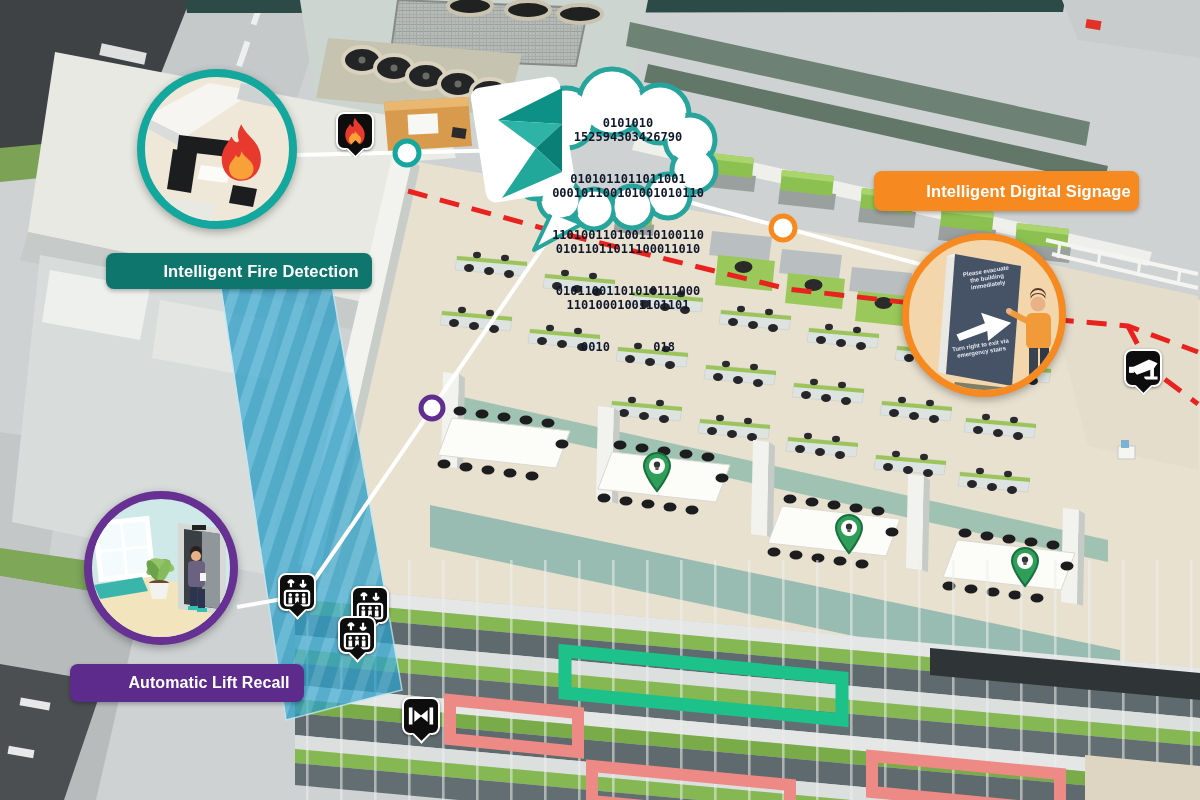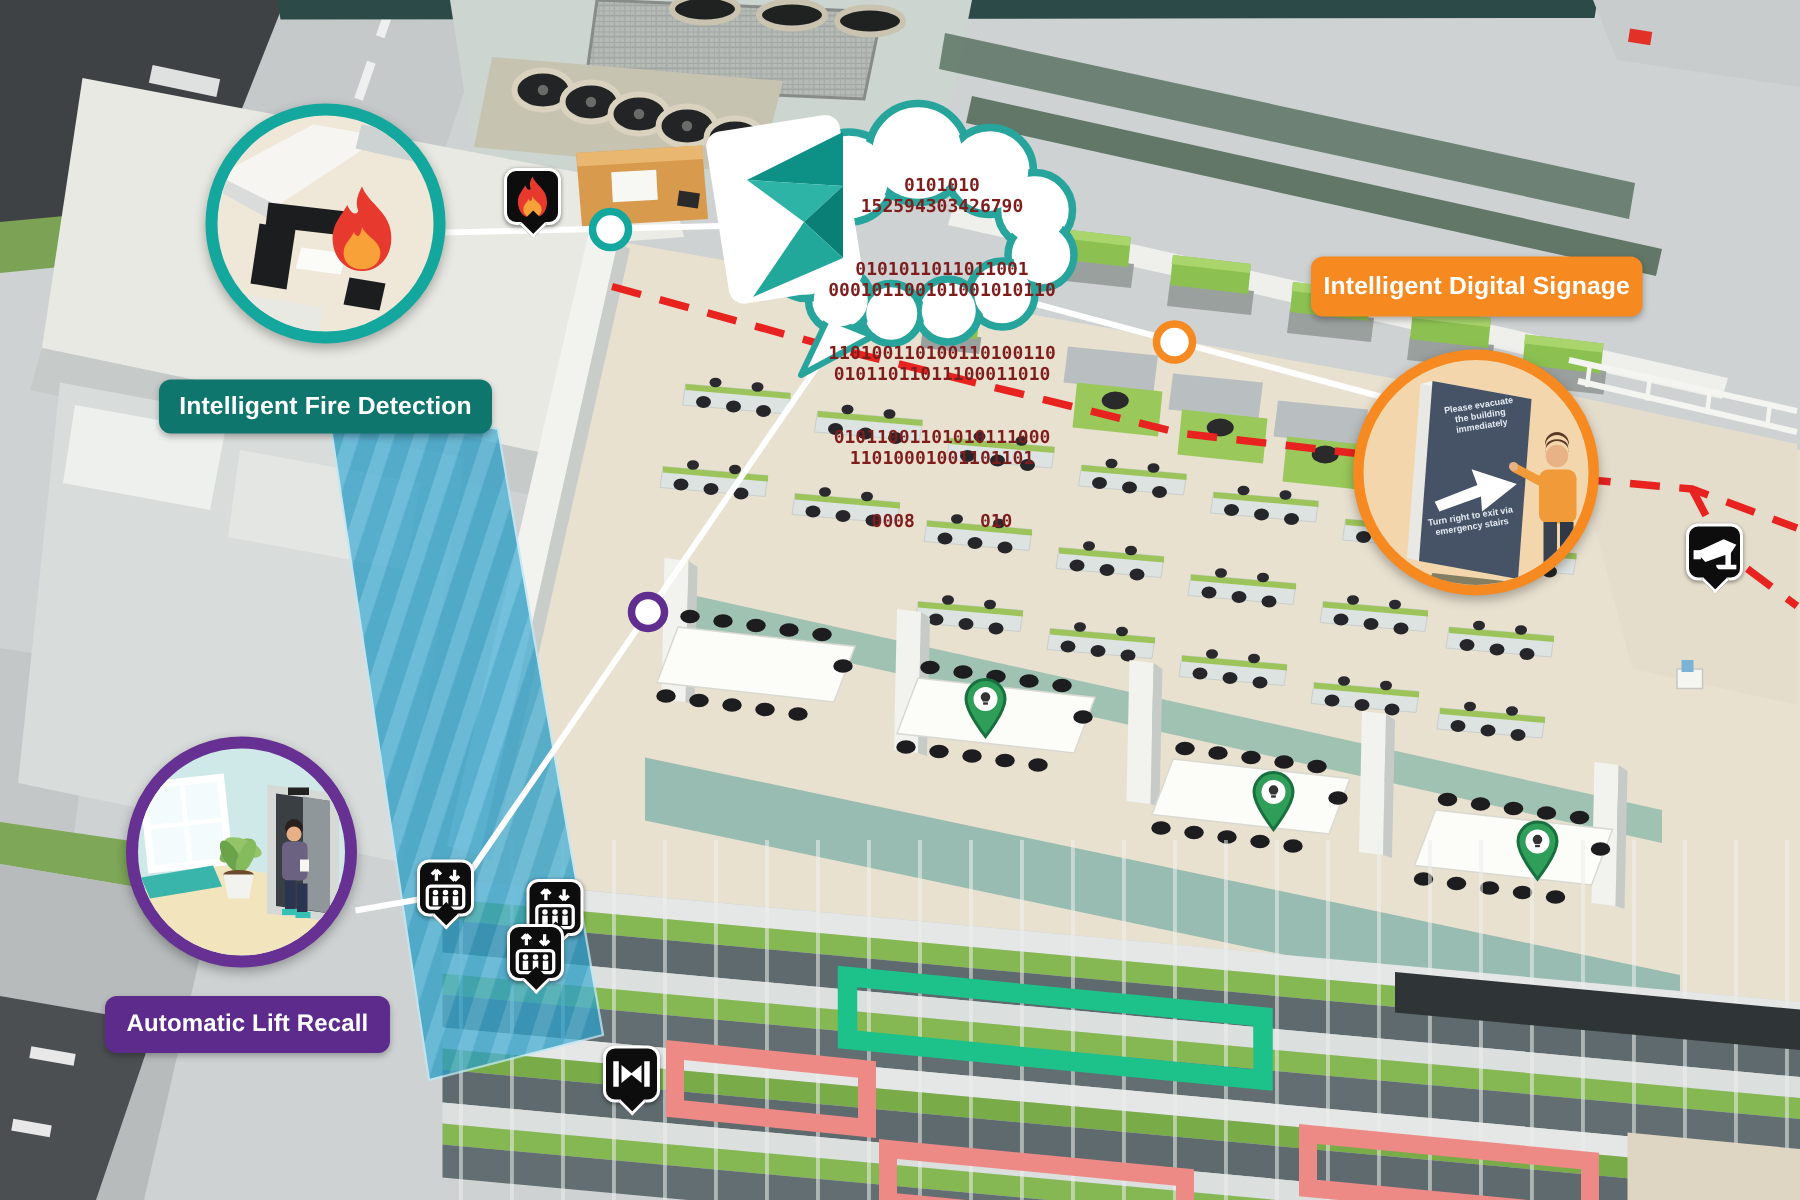--- a/index.html
+++ b/index.html
@@ -2,37 +2,37 @@
 <html><head>
 <meta charset="utf-8">
 <style>
   html,body{margin:0;padding:0;background:#9aa0a3;}
   .stage{position:relative;width:1200px;height:800px;overflow:hidden;
          background:#ced2d3;font-family:"Liberation Sans",sans-serif;}
   .scene{position:absolute;left:0;top:0;}
   
   .pill{position:absolute;display:flex;align-items:center;justify-content:center;
         color:#fff;font-weight:bold;font-size:16.5px;letter-spacing:.1px;white-space:nowrap;
-        border-radius:8px;box-shadow:0 2px 4px rgba(0,0,0,.28);}
+        border-radius:8px;box-shadow:0 2px 4px rgba(0,0,0,.28);padding-left:44px;}
   .pill.teal{left:106px;top:253px;width:222px;height:36px;background:#0f766e;}
   .pill.orange{left:874px;top:171px;width:221px;height:40px;background:#f6891f;}
   .pill.purple{left:70px;top:664px;width:190px;height:38px;background:#5d2b8b;font-size:16px;text-align:center;}
   
   .callout{position:absolute;border-radius:50%;overflow:hidden;box-sizing:border-box;
            box-shadow:0 3px 8px rgba(0,0,0,.3);}
   .callout svg{position:absolute;left:0;top:0;}
   .fire-c{left:137px;top:69px;width:160px;height:160px;border:8px solid #14a79d;background:#efe8d8;}
   .sign-c{left:902px;top:233px;width:164px;height:164px;border:7px solid #f6891f;background:#f3d6ac;}
   .lift-c{left:84px;top:491px;width:154px;height:154px;border:8px solid #663192;background:#cfe9e9;}
   .signtext{position:absolute;color:#e3e9f0;font-weight:bold;font-size:6px;line-height:6.8px;
             text-align:center;transform:rotate(-9deg);}
   
   .binary{position:absolute;left:545px;top:88px;width:166px;text-align:center;
           font-family:"DejaVu Sans Mono",monospace;font-weight:bold;font-size:12px;
-          line-height:14px;color:#7f1d1d;white-space:pre;}
+          line-height:14px;color:#0f172a;white-space:pre;}
   
   .badge{position:absolute;width:38px;height:38px;background:#0d0d0d;border:2.5px solid #fff;
          border-radius:8px;box-sizing:border-box;box-shadow:0 1px 3px rgba(0,0,0,.45);}
   .badge svg{display:block;width:100%;height:100%;}
   .badge .tail{position:absolute;left:11px;bottom:-8px;width:11px;height:11px;background:#0d0d0d;
                border-right:2.5px solid #fff;border-bottom:2.5px solid #fff;transform:rotate(45deg);}
 </style>
 </head>
 <body>
 
@@ -320,21 +320,21 @@
     <path d="M498,120 L562,124 L536,148 Z" fill="#2eb4a7"></path>
     <path d="M536,148 L562,124 L562,172 Z" fill="#0a7f76"></path>
     <path d="M536,148 L562,172 L502,198 Z" fill="#22a89b"></path>
   </g>
 </svg>
 <div class="binary">
   <div>0101010</div><div>152594303426790</div>
   <div>0101011011011001</div><div>000101100101001010110</div>
   <div>110100110100110100110</div><div>01011011011100011010</div>
   <div>01011001101010111000</div><div>11010001001101101</div>
-  <div>0008      010</div>
+  <div>0010      018</div>
 </div>
 
 <div class="callout fire-c">
   <svg width="144" height="144" viewBox="0 0 144 144">
     <polygon points="0,40 64,6 110,14 40,60" fill="#f6f5f1"></polygon>
     <polygon points="0,40 40,60 36,70 0,50" fill="#d9dcdb"></polygon>
     <polygon points="96,6 150,16 146,34 92,22" fill="#cdd2d3"></polygon>
     <polygon points="34,58 86,64 84,80 32,74" fill="#1c1d1f"></polygon>
     <polygon points="28,72 52,76 46,116 22,112" fill="#1c1d1f"></polygon>
     <polygon points="56,88 86,92 82,106 52,102" fill="#fbfbf8"></polygon>

